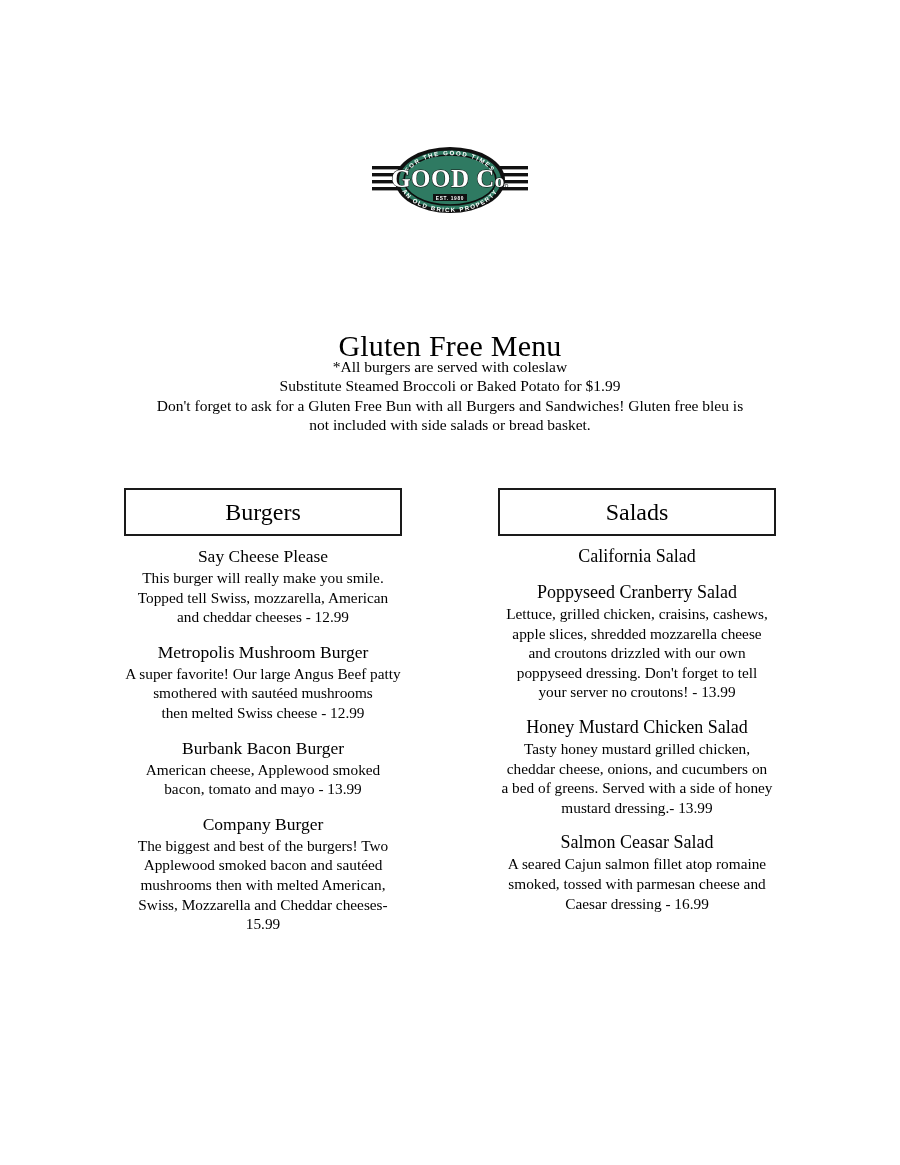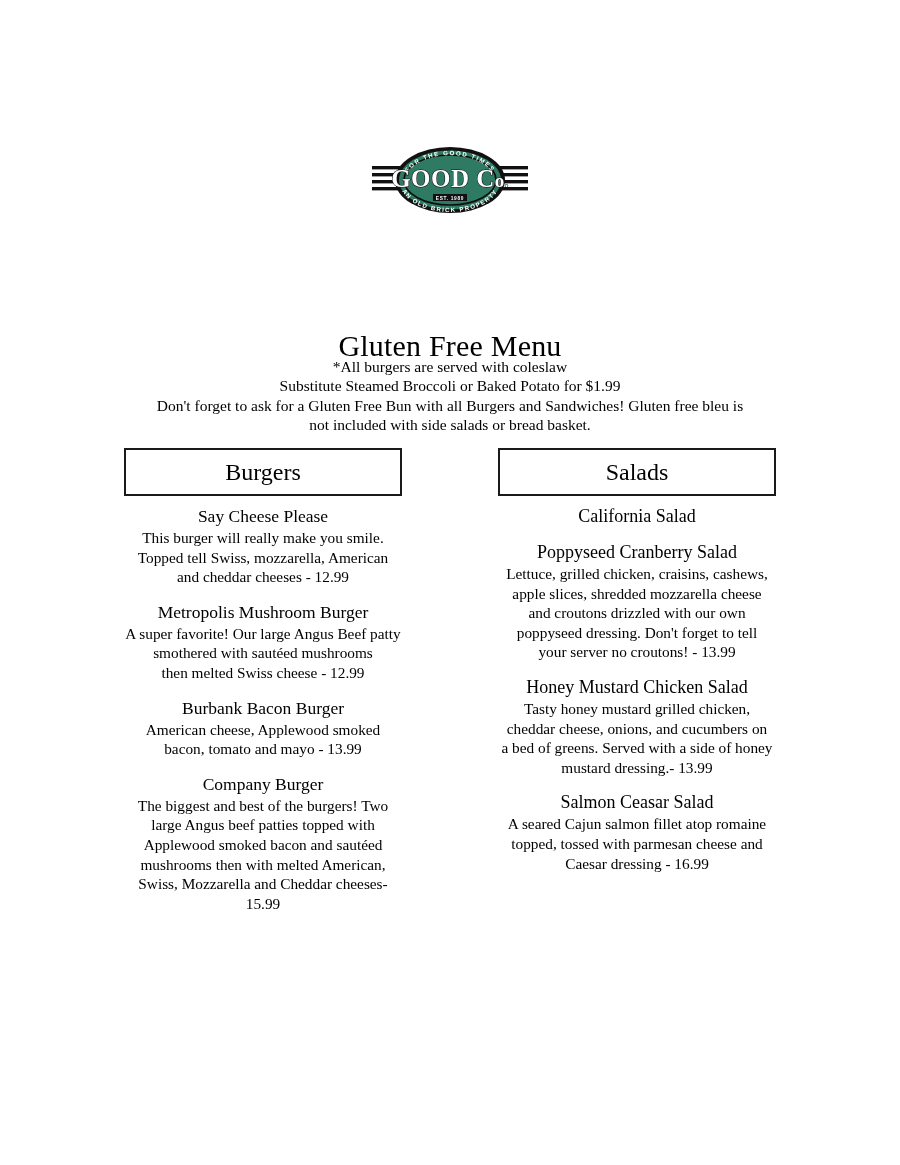--- a/index.html
+++ b/index.html
@@ -66,20 +66,21 @@
   }
   .column { width: 278px; }
 
   .section-box {
     border: 2px solid #1a1a1a;
     height: 48px;
     display: flex;
     align-items: center;
     justify-content: center;
     box-sizing: border-box;
+    margin-top: 40px;
   }
   .section-title {
     font-size: 24px;
     line-height: 26px;
   }
 
   .items { margin-top: 9px; }
 
   .item { text-align: center; margin-bottom: 16px; }
   .item:last-child { margin-bottom: 0; }
@@ -181,21 +182,20 @@
         <div class="item-desc">
           <div>American cheese, Applewood smoked</div>
           <div>bacon, tomato and mayo - 13.99</div>
         </div>
       </div>
 
       <div class="item">
         <div class="item-name">Company Burger</div>
         <div class="item-desc">
           <div>The biggest and best of the burgers! Two</div>
-          <div>large Angus beef patties topped with</div>
           <div>Applewood smoked bacon and sautéed</div>
           <div>mushrooms then with melted American,</div>
           <div>Swiss, Mozzarella and Cheddar cheeses-</div>
           <div>15.99</div>
         </div>
       </div>
 
     </div>
   </div>
 
@@ -227,21 +227,21 @@
           <div>cheddar cheese, onions, and cucumbers on</div>
           <div>a bed of greens. Served with a side of honey</div>
           <div>mustard dressing.- 13.99</div>
         </div>
       </div>
 
       <div class="item">
         <div class="item-name">Salmon Ceasar Salad</div>
         <div class="item-desc">
           <div>A seared Cajun salmon fillet atop romaine</div>
-          <div>topped, tossed with parmesan cheese and</div>
+          <div>smoked, tossed with parmesan cheese and</div>
           <div>Caesar dressing - 16.99</div>
         </div>
       </div>
 
     </div>
   </div>
 
 </div>
 
 </body></html>

